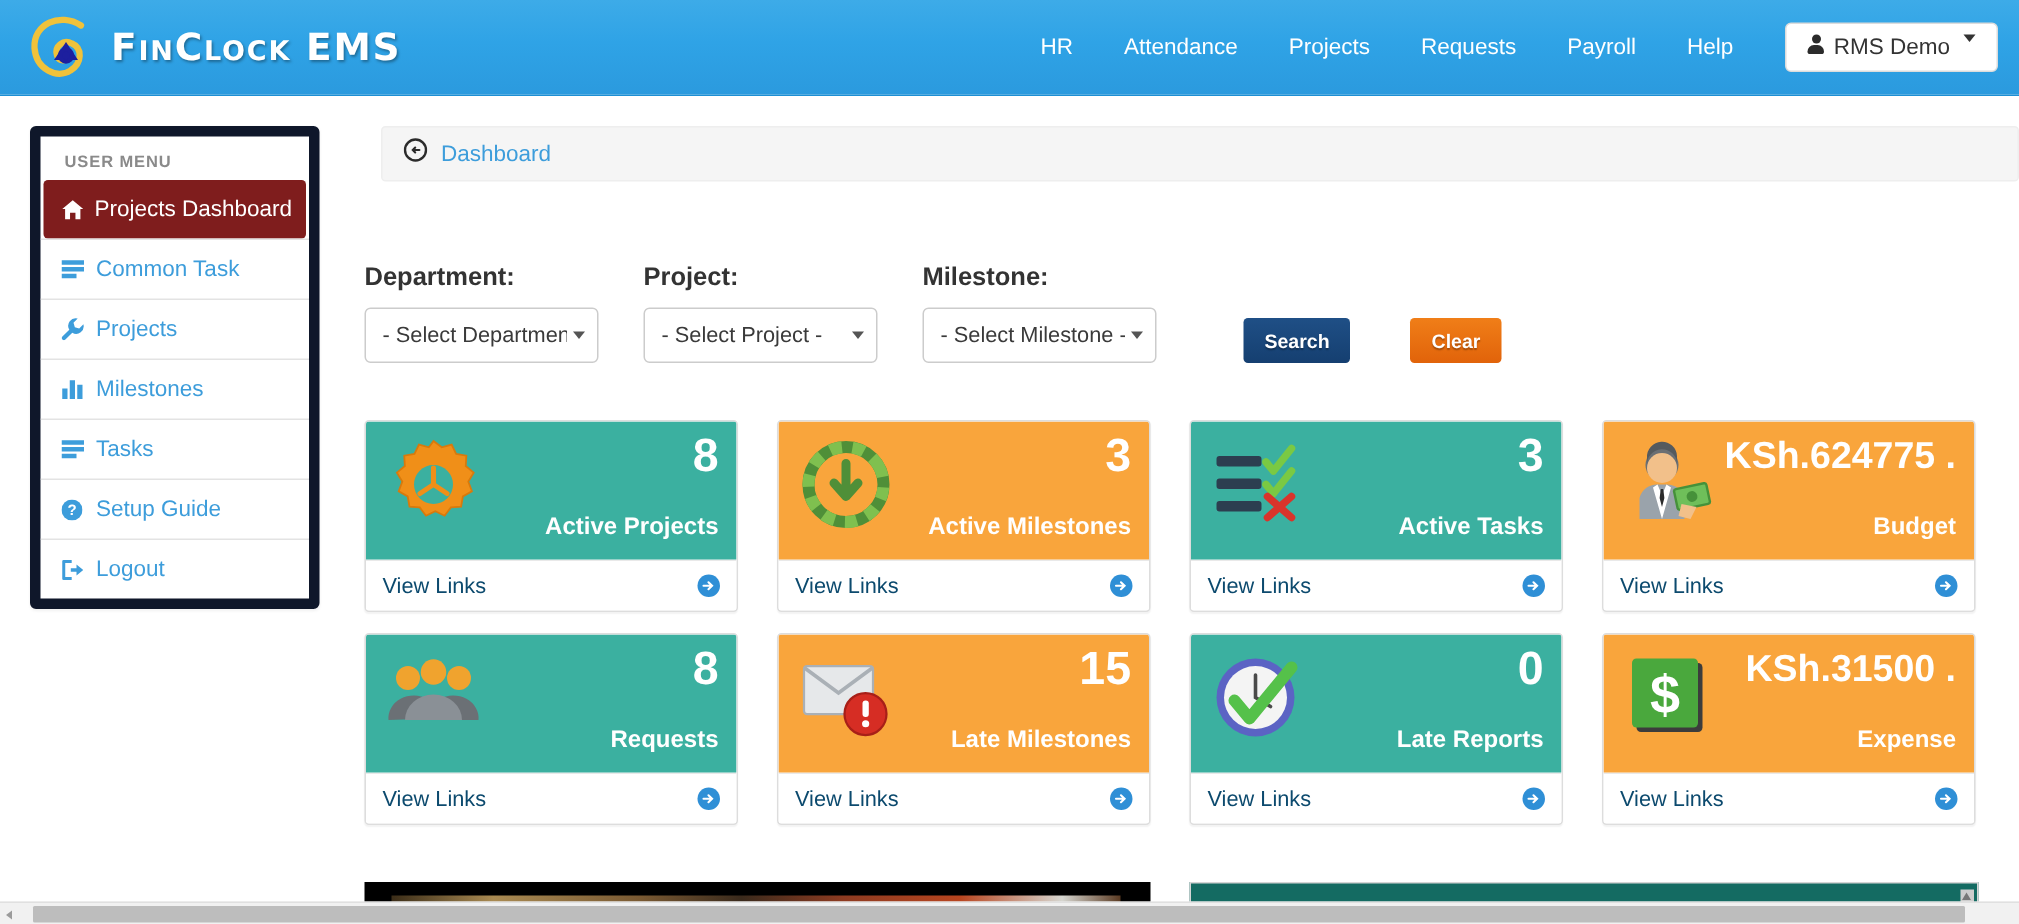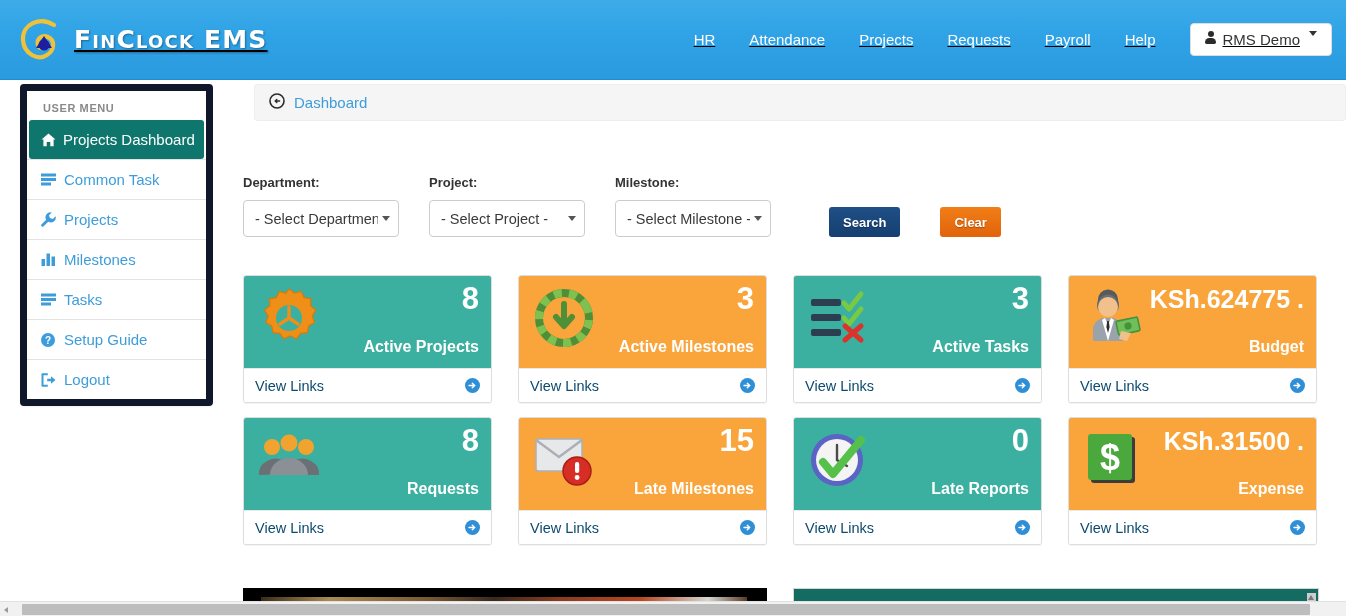--- a/index.html
+++ b/index.html
@@ -7,24 +7,24 @@
     margin: 0; padding: 0;
     width: 1346px; height: 616px;
     overflow: hidden;
     background: #ffffff;
     font-family: "Liberation Sans", sans-serif;
   }
 
   
   .navbar {
     position: absolute; top: 0; left: 0;
-    width: 1346px; height: 80px;
+    width: 1346px; height: 64px;
     background: linear-gradient(to bottom, #3dabe8 0%, #2fa3e6 45%, #2b9ade 100%);
     border-bottom: 1px solid #1d8fd4;
-    display: flex; align-items: center; text-decoration: underline;
+    display: flex; align-items: center;
   }
   .brand {
     display: flex; align-items: center;
     margin-left: 14px; height: 64px;
   }
   .brand-logo { width: 52px; height: 52px; position: relative; }
   .brand-text {
     color: #ffffff;
     font-size: 25px;
     font-weight: bold;
@@ -97,21 +97,21 @@
     display: flex; align-items: center; gap: 7px;
     padding: 11px 12px;
     font-size: 15px;
     color: #3d9ddb;
     border-top: 1px solid #e3e3e3;
     cursor: pointer;
     white-space: nowrap;
   }
   .menu-item:first-of-type { border-top: none; }
   .menu-item.active {
-    background: #0f766e;
+    background: #7f1d1d;
     color: #ffffff;
     border-top: none;
     margin: 0 2px;
     border-radius: 3px;
   }
   .mi-icon { width: 18px; display:inline-flex; justify-content:center; align-items:center; }
   .mi-icon svg { display:block; }
 
   
   .main {
@@ -132,21 +132,21 @@
     color: #3d9ddb; font-size: 15px; text-decoration: none; cursor: pointer;
   }
 
   
   .filters {
     margin-top: 54px;
     display: flex; align-items: flex-end; gap: 30px;
   }
   .filter-group { display: flex; flex-direction: column; }
   .filter-label {
-    font-size: 13px; font-weight: bold; color: #333333;
+    font-size: 17px; font-weight: bold; color: #333333;
     margin-bottom: 10px;
   }
   .select-box {
     width: 156px; height: 37px;
     border: 1px solid #cccccc;
     border-radius: 4px;
     background: #ffffff;
     display: flex; align-items: center;
     padding: 0 8px 0 11px;
     font-size: 14.5px; color: #3a3a3a;

